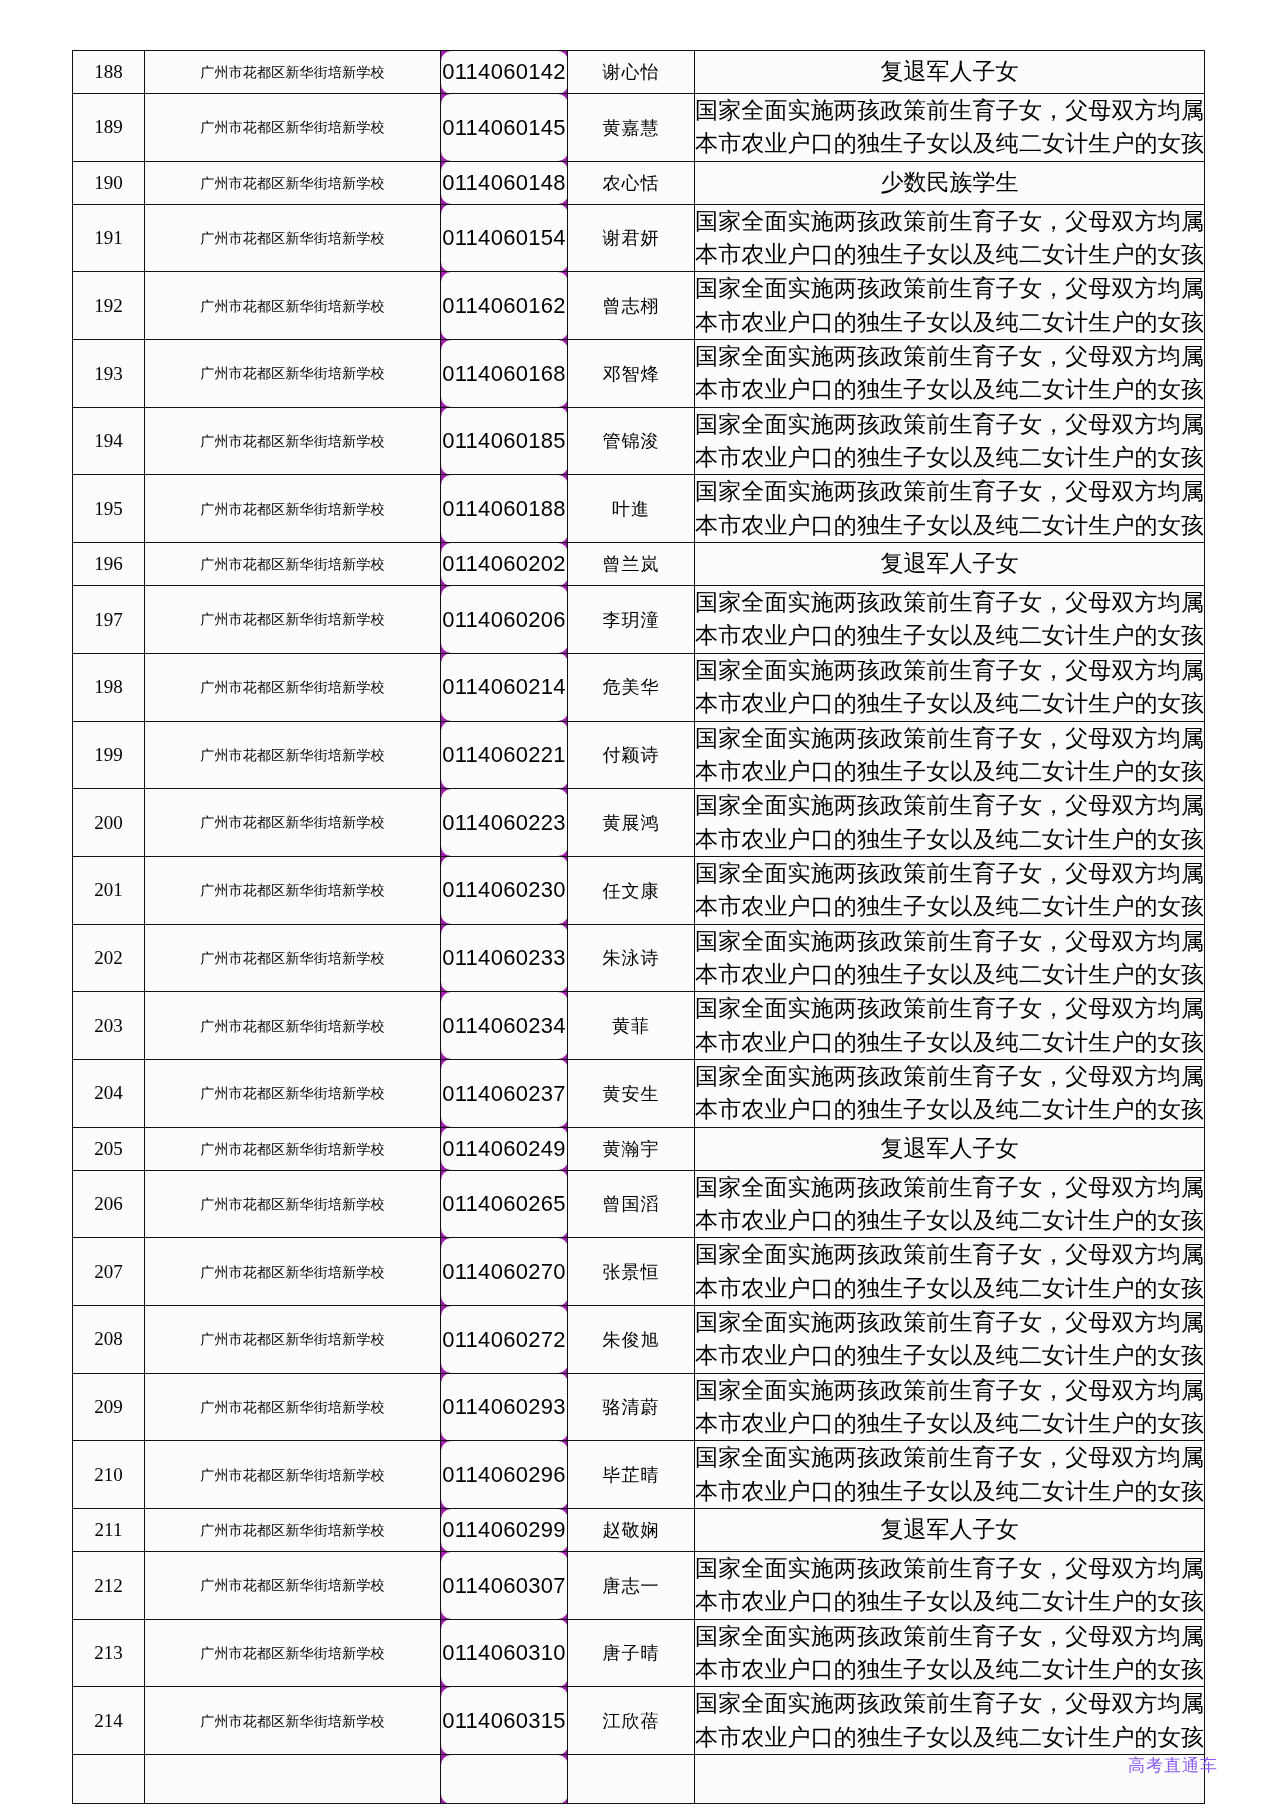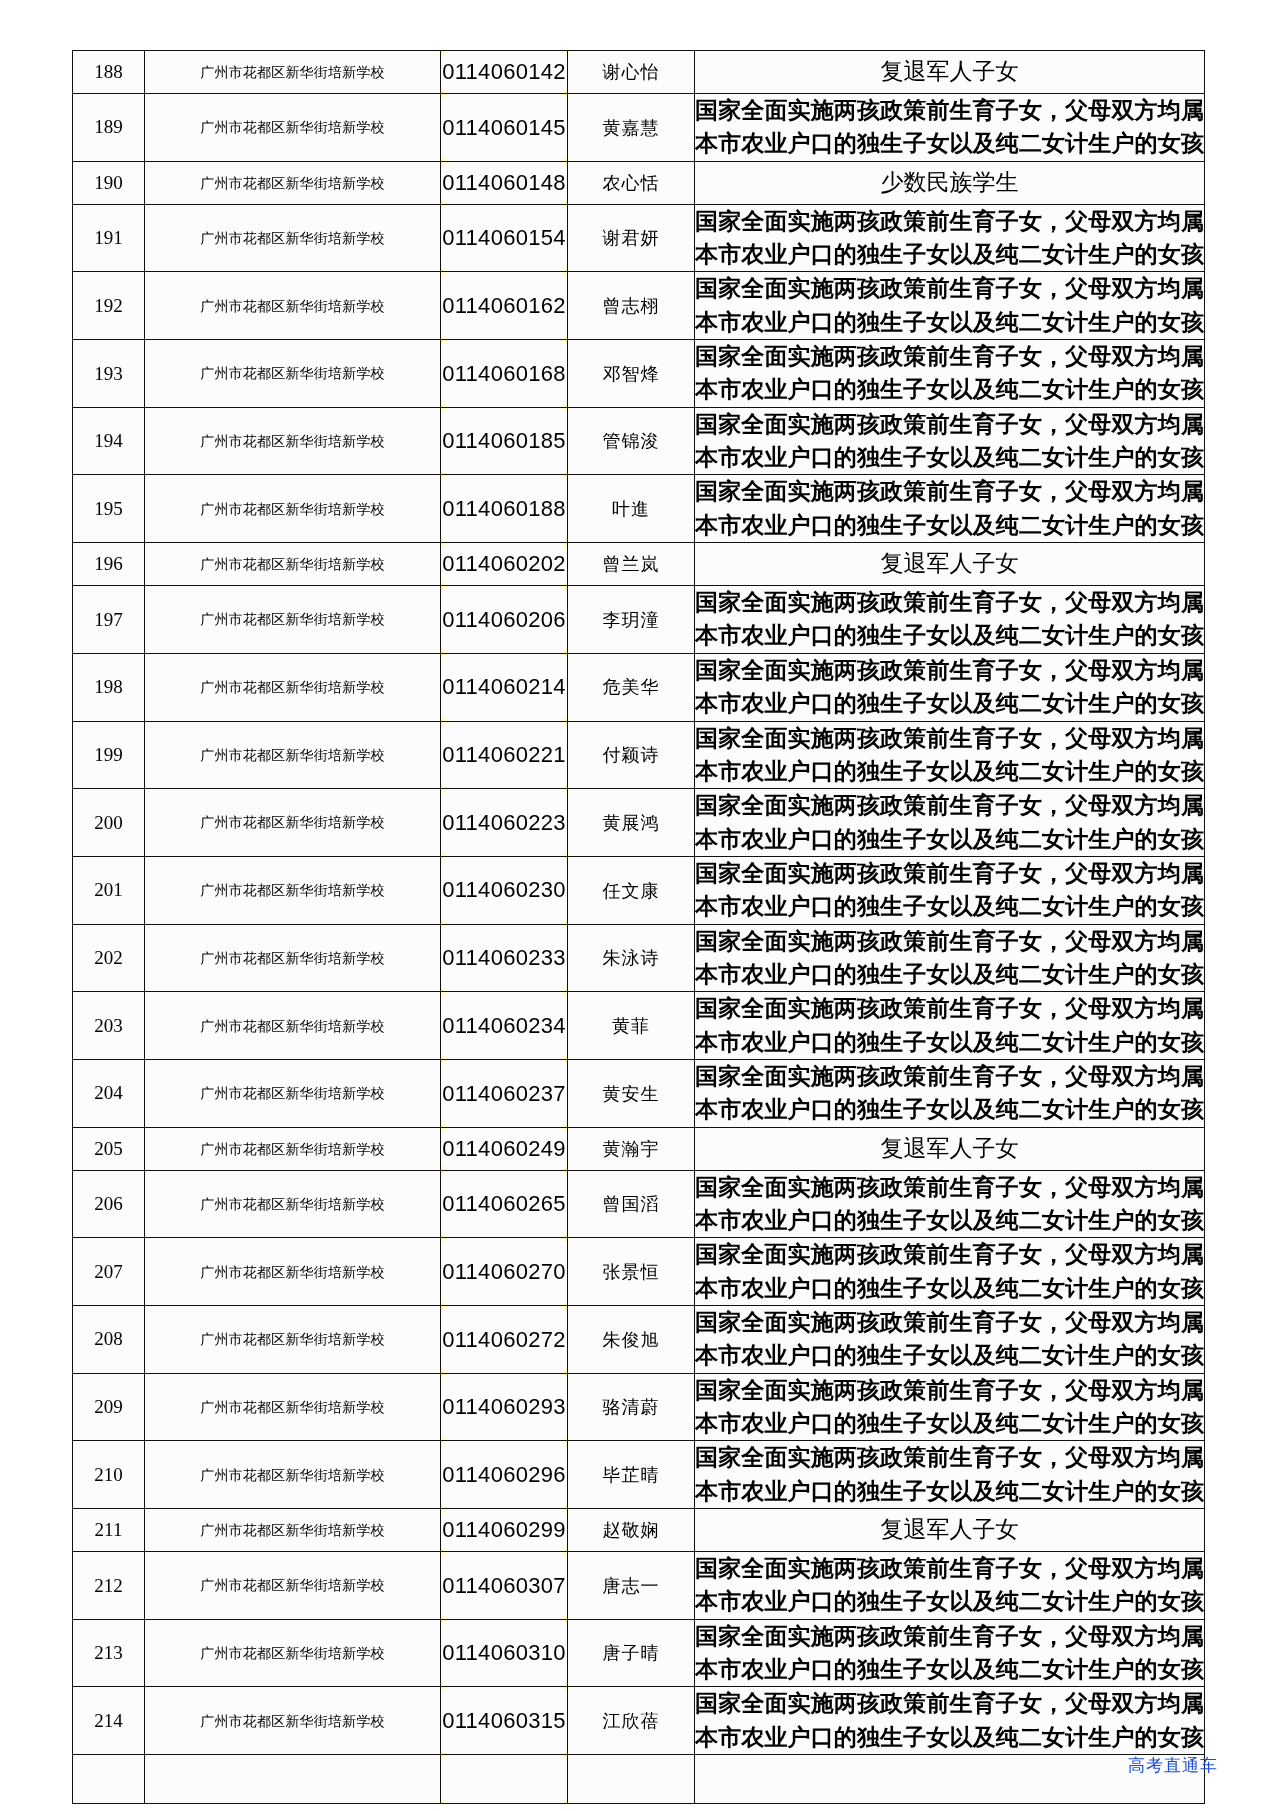--- a/index.html
+++ b/index.html
@@ -29,21 +29,21 @@
     position: absolute;
     left: 72px;
     top: 50px;
     width: 1132px;
   }
 
   table.roster {
     border-collapse: collapse;
     table-layout: fixed;
     width: 1132px;
-    background: #fef9c3;
+    background: #a21caf;
   }
 
   table.roster td {
     border: 1.6px solid #111111;
     padding: 0;
     vertical-align: middle;
     text-align: center;
     background: #fcfcfc;
   }
 
@@ -87,36 +87,35 @@
     font-family: "DejaVu Sans", "Liberation Sans", sans-serif;
     font-size: 23px;
     line-height: 1.45;
     padding: 5px 10px;
     text-align: center;
   }
   .cell-reason.long {
     text-align: justify;
     text-align-last: justify;
     letter-spacing: 0.1px;
-    font-weight: bold;
   }
 
   tr.row-short td { height: 42px; }
   tr.row-long  td { height: 64px; }
   tr.row-blank td { height: 48px; }
 
   .reason-line { display: block; white-space: nowrap; }
 
   #watermark {
     position: absolute;
     right: 62px;
     bottom: 34px;
     font-family: "DejaVu Sans", "Liberation Sans", sans-serif;
     font-size: 17px;
-    color: #1d4ed8;
+    color: #8b5cf6;
     letter-spacing: 1px;
     user-select: none;
   }
 </style>
 </head>
 <body>
 
 <div id="page">
 
   <div id="table-wrap">

